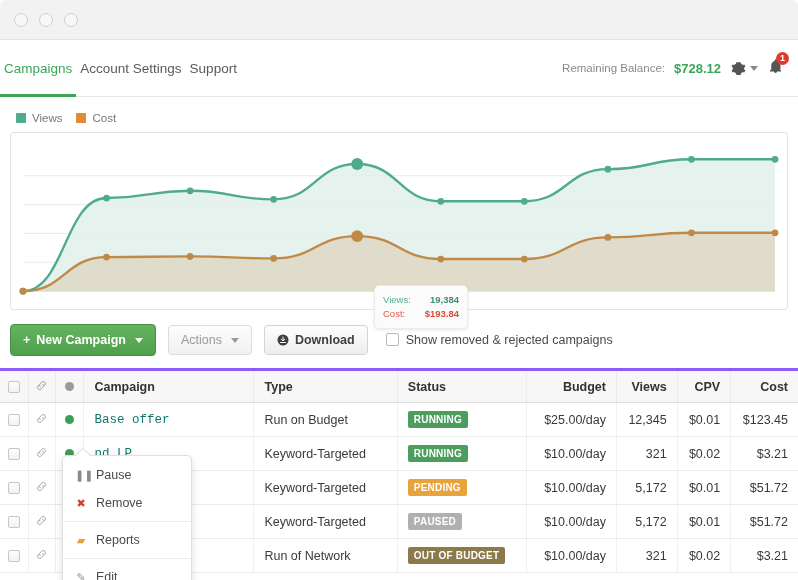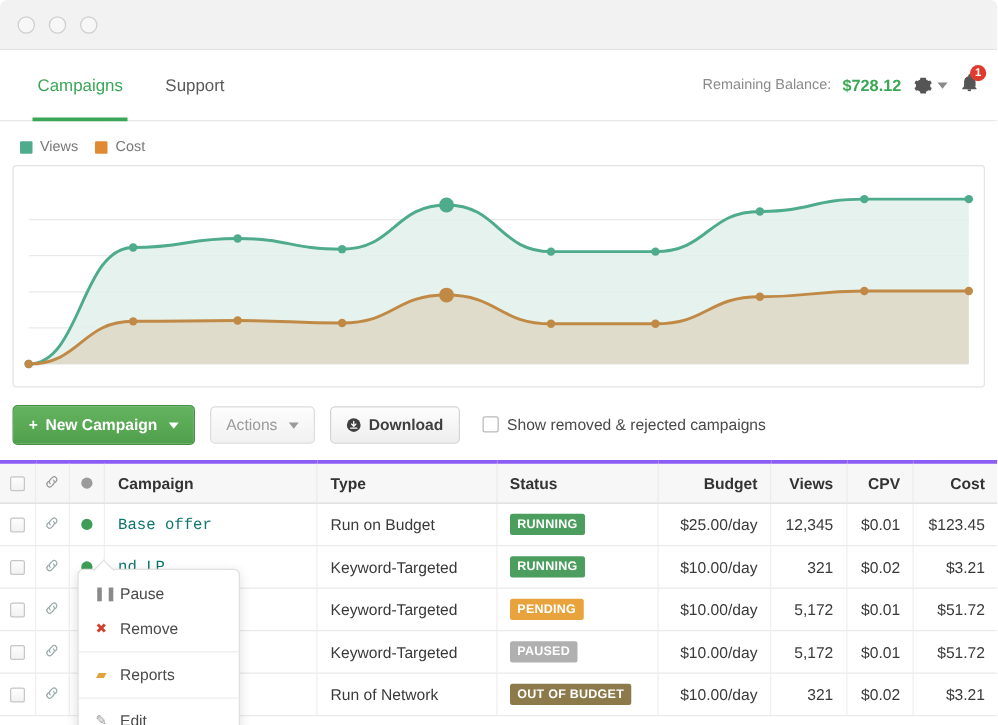--- a/index.html
+++ b/index.html
@@ -64,22 +64,20 @@
     margin-left: 46px;
     font-size: 5.2px;
     letter-spacing: 0.55px;
     color: #6b6b6b;
     white-space: nowrap;
     font-family: "Liberation Sans", sans-serif;
   }
   .nav {
     display: flex;
     align-items: flex-end;
-    gap: 26px;
-    margin-left: 26px;
     height: 57px;
   }
   .nav-item {
     font-size: 13.5px;
     color: #5a5a5a;
     height: 57px;
     display: flex;
     align-items: center;
     padding: 0 4px;
     cursor: pointer;
@@ -311,20 +309,23 @@
     <div class="dot"></div>
     <div class="dot"></div>
     <div class="dot"></div>
   </div>
 
   <div class="header">
 
     <div class="nav">
       <div class="nav-item active">
           <span>Campaigns</span>
+        </div>
+      <div class="nav-item">
+          <span>Account Settings</span>
         </div>
       <div class="nav-item">
           <span>Support</span>
         </div>
     </div>
 
     <div class="header-right">
       <span class="balance-label">Remaining Balance:</span>
       <span class="balance-value">$728.12</span>
       <div class="icon-btn">
@@ -382,20 +383,30 @@
           <circle cx="263.3333333333333" cy="126.81818181818181" r="3.4" fill="#c08a46"></circle>
           <circle cx="347.1111111111111" cy="104.25454545454545" r="6" fill="#c08a46"></circle>
           <circle cx="430.88888888888886" cy="127.48181818181818" r="3.4" fill="#c08a46"></circle>
           <circle cx="514.6666666666666" cy="127.48181818181818" r="3.4" fill="#c08a46"></circle>
           <circle cx="598.4444444444443" cy="105.58181818181818" r="3.4" fill="#c08a46"></circle>
           <circle cx="682.2222222222222" cy="100.93636363636364" r="3.4" fill="#c08a46"></circle>
           <circle cx="766" cy="100.93636363636364" r="3.4" fill="#c08a46"></circle>
         </svg>
     </div>
 
+    <div class="tooltip">
+      <div class="tt-row">
+        <span class="tt-k-views">Views:</span>
+        <span class="tt-v-views">19,384</span>
+      </div>
+      <div class="tt-row">
+        <span class="tt-k-cost">Cost:</span>
+        <span class="tt-v-cost">$193.84</span>
+      </div>
+    </div>
   </div>
 
   <div class="toolbar">
     <div class="btn btn-primary">
       <span>+</span>
       <span>New Campaign</span>
       <span class="caret-w"></span>
     </div>
     <div class="btn btn-default">
       <span>Actions</span>

